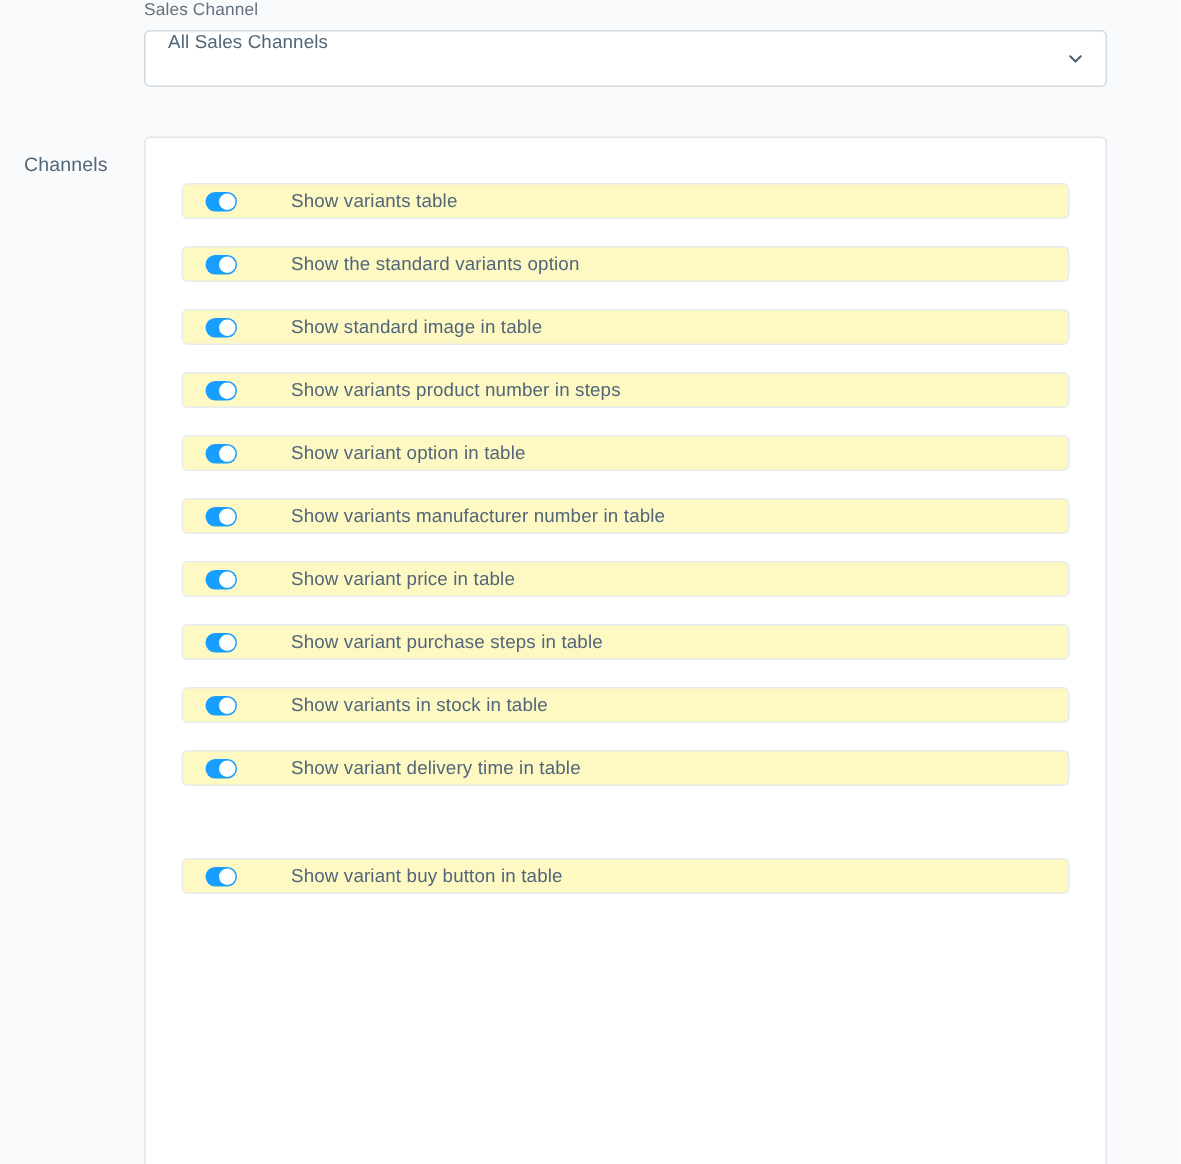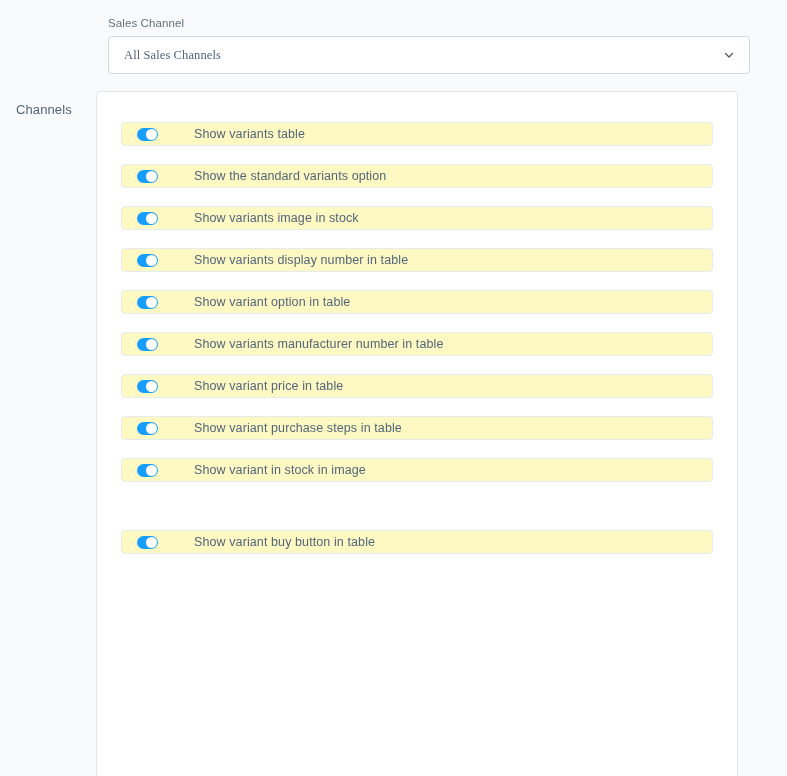--- a/index.html
+++ b/index.html
@@ -19,41 +19,39 @@
     position: relative;
     width: 787px;
     height: 776px;
     background: #f9fafb;
   }
 
   
   .channel-block {
     position: absolute;
     left: 96px;
-    top: 16px;
+    top: 0px;
     width: 642px;
-    margin-left: 12px;
   }
   .field-label {
     font-size: 11.5px;
     color: #63717f;
     line-height: 14px;
     padding-bottom: 6px;
     letter-spacing: 0.1px;
   }
   .select-wrap {
     position: relative;
     height: 38px;
     background: #ffffff;
     border: 1px solid #d1d9e0;
     border-radius: 4px;
     box-sizing: border-box;
     display: flex;
-    align-items: center;
-    font-family: Liberation Serif, serif;
+    align-items: flex-start;
   }
   .select-value {
     font-size: 12.5px;
     color: #52667a;
     padding-left: 15px;
     letter-spacing: 0.1px;
   }
   .select-chevron {
     position: absolute;
     right: 14px;
@@ -169,27 +167,27 @@
         <div class="toggle-row">
           <div class="switch">
             <div class="knob"></div>
           </div>
           <span class="toggle-label">Show the standard variants option</span>
         </div>
         <div class="toggle-row">
           <div class="switch">
             <div class="knob"></div>
           </div>
-          <span class="toggle-label">Show variants image in stock</span>
-        </div>
-        <div class="toggle-row">
-          <div class="switch">
-            <div class="knob"></div>
-          </div>
-          <span class="toggle-label">Show variants display number in table</span>
+          <span class="toggle-label">Show standard image in table</span>
+        </div>
+        <div class="toggle-row">
+          <div class="switch">
+            <div class="knob"></div>
+          </div>
+          <span class="toggle-label">Show variants product number in steps</span>
         </div>
         <div class="toggle-row">
           <div class="switch">
             <div class="knob"></div>
           </div>
           <span class="toggle-label">Show variant option in table</span>
         </div>
         <div class="toggle-row">
           <div class="switch">
             <div class="knob"></div>
@@ -205,21 +203,27 @@
         <div class="toggle-row">
           <div class="switch">
             <div class="knob"></div>
           </div>
           <span class="toggle-label">Show variant purchase steps in table</span>
         </div>
         <div class="toggle-row">
           <div class="switch">
             <div class="knob"></div>
           </div>
-          <span class="toggle-label">Show variant in stock in image</span>
+          <span class="toggle-label">Show variants in stock in table</span>
+        </div>
+        <div class="toggle-row">
+          <div class="switch">
+            <div class="knob"></div>
+          </div>
+          <span class="toggle-label">Show variant delivery time in table</span>
         </div>
         <div class="toggle-row">
           <div class="switch">
             <div class="knob"></div>
           </div>
           <span class="toggle-label">Show variant buy button in table</span>
         </div>
       </div>
   </div>
 

